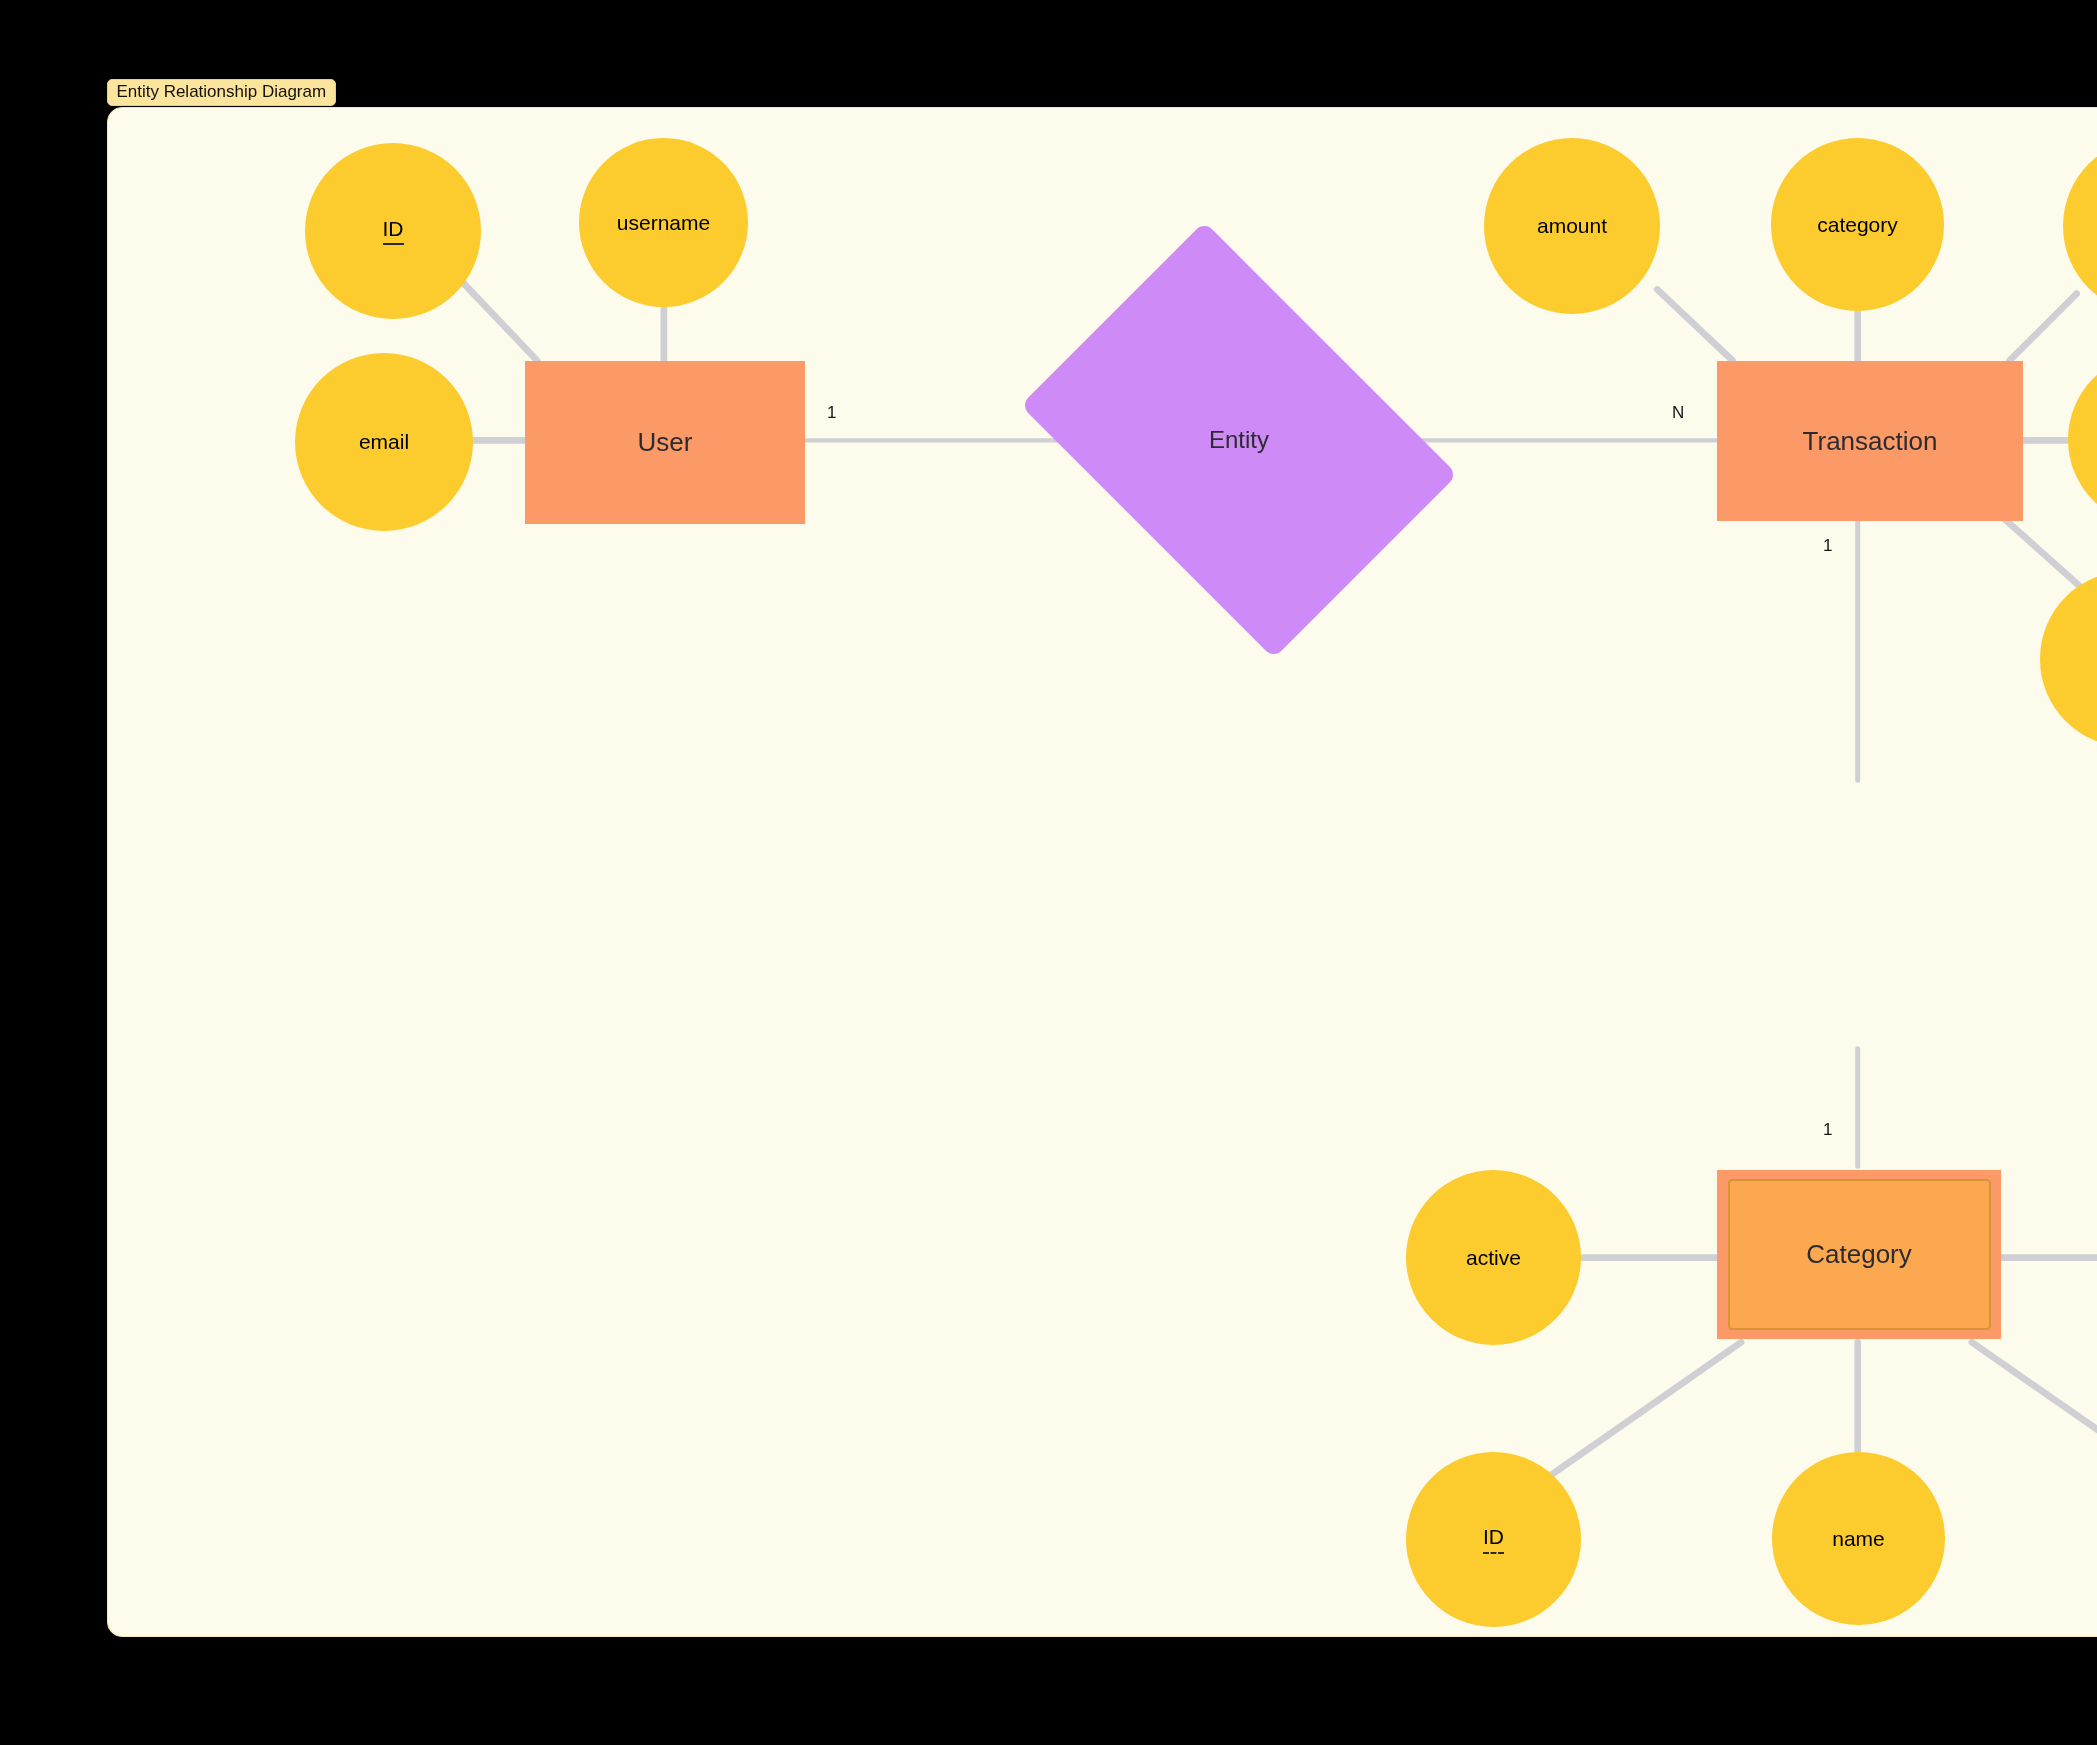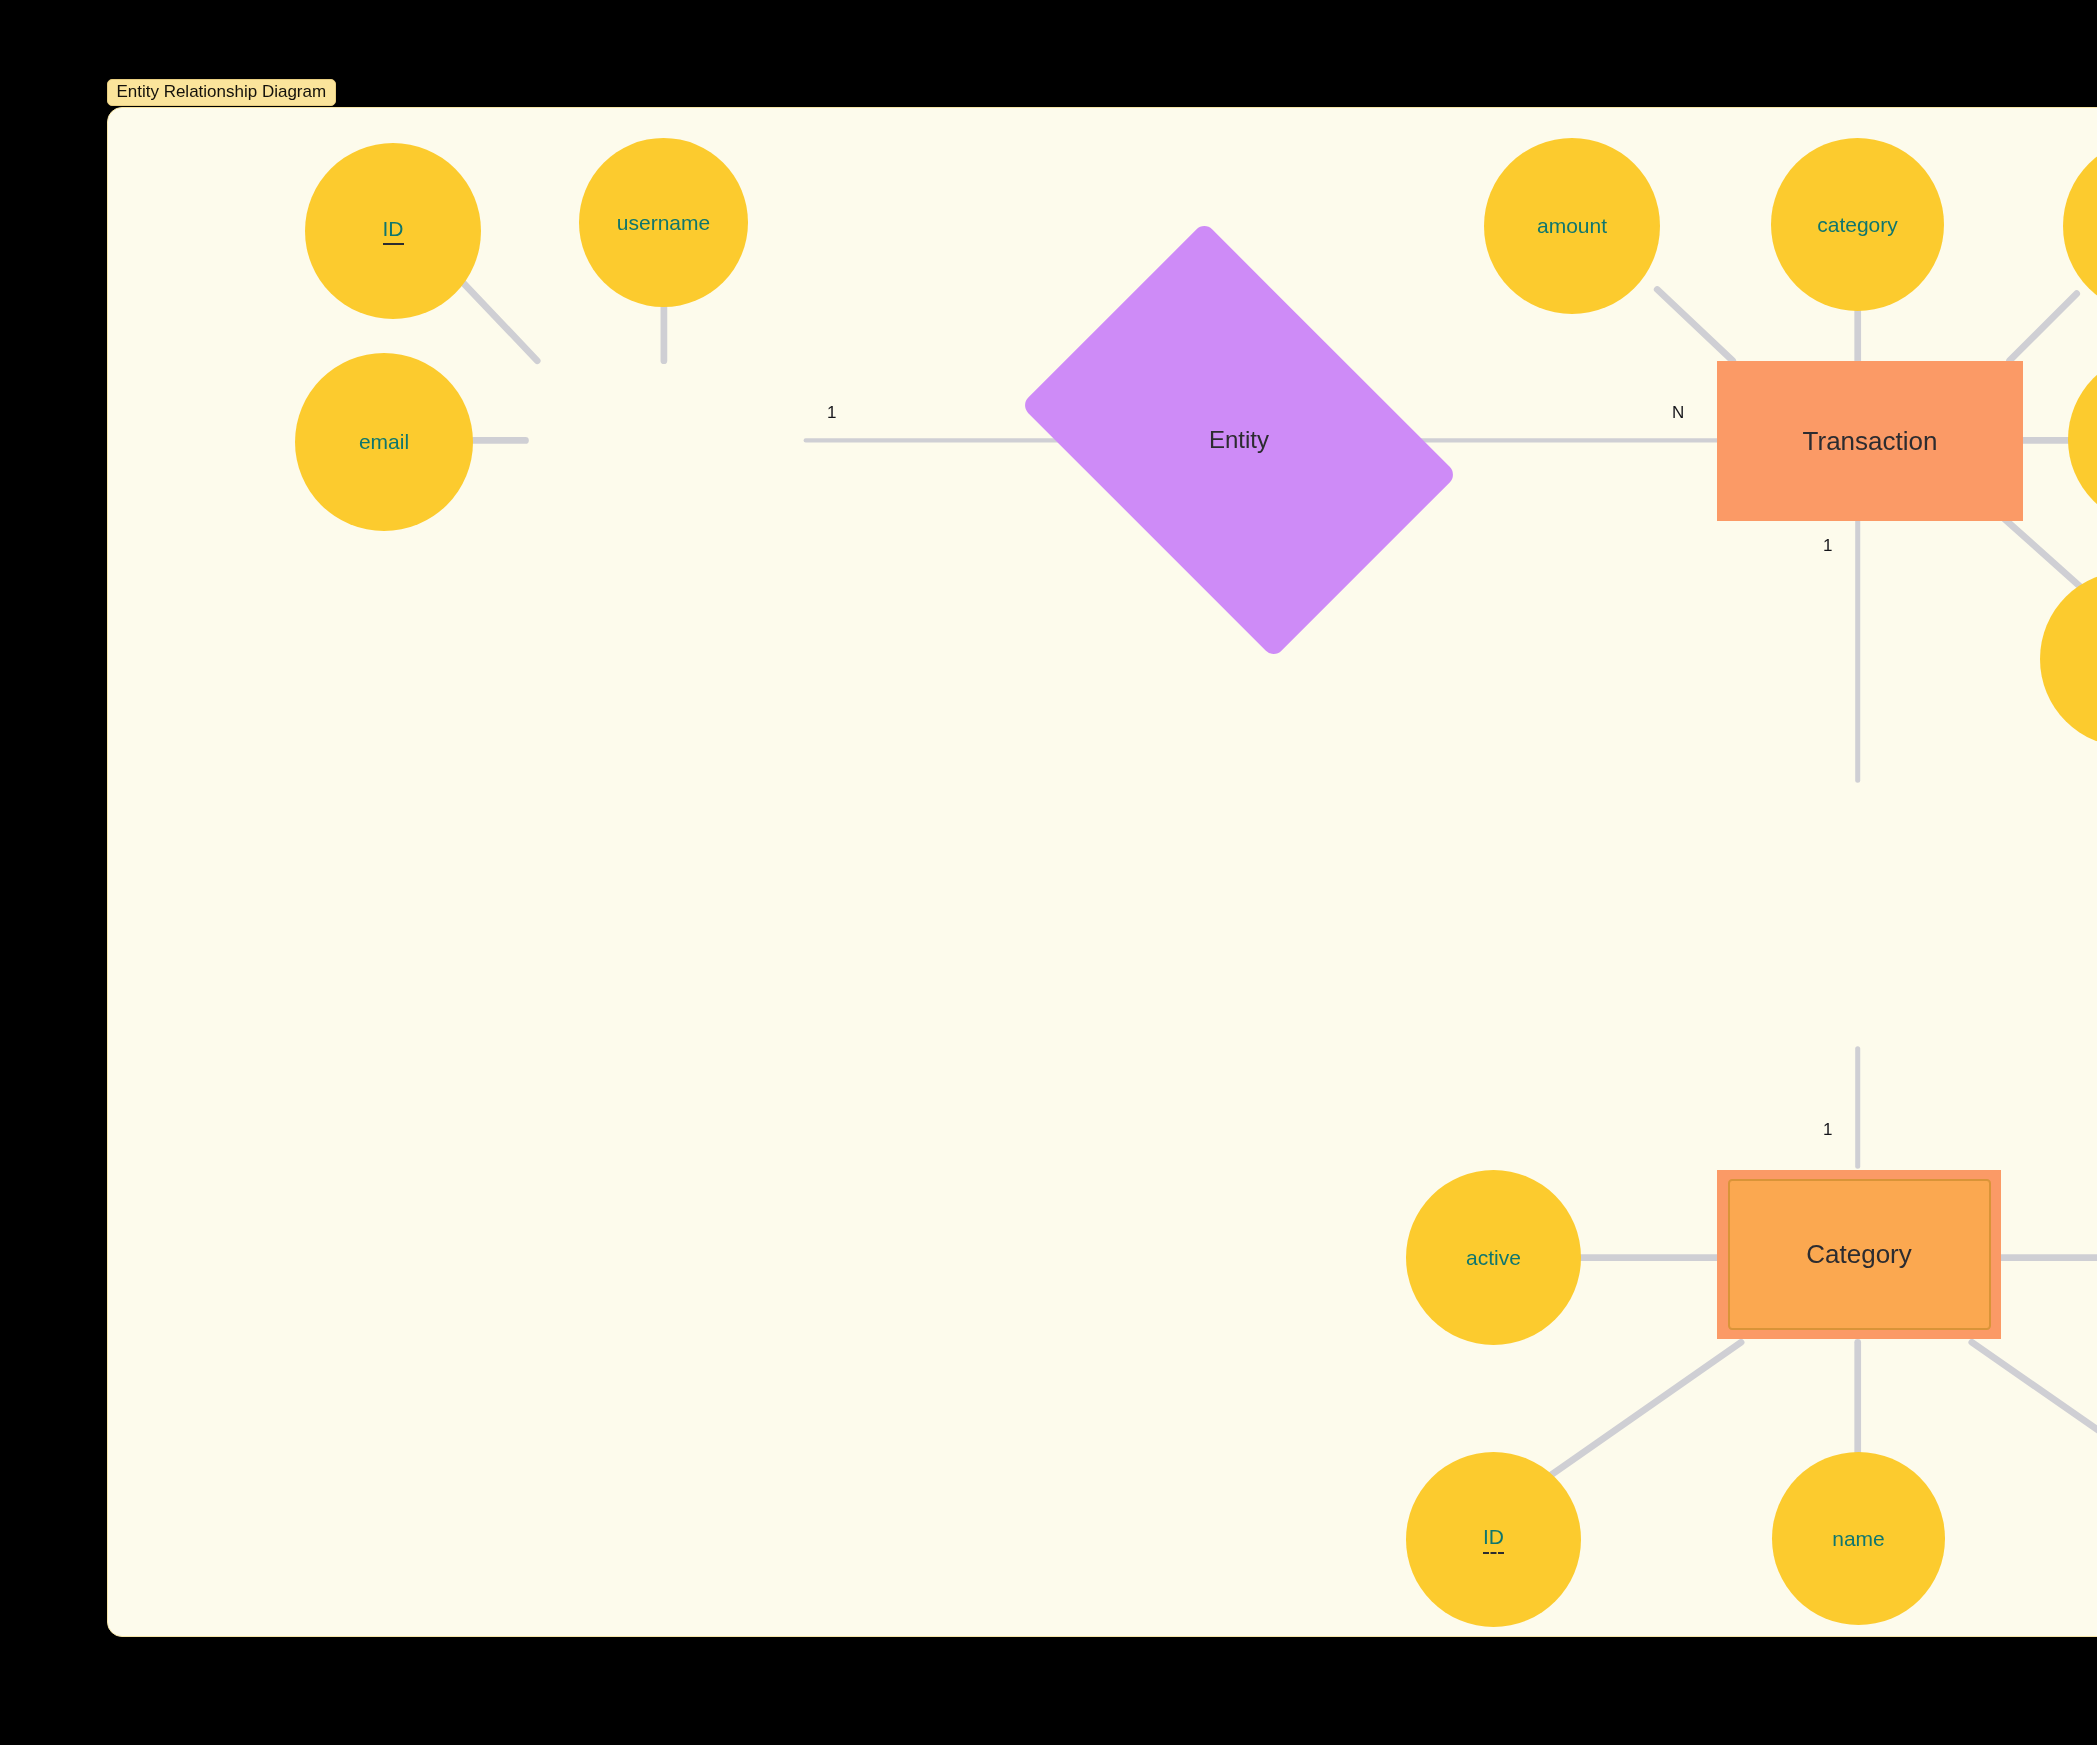--- a/index.html
+++ b/index.html
@@ -57,21 +57,21 @@
     border:2.5px solid #D99438;
     background:#FBA850;
     border-radius:4.2px;
     z-index:1;
   }
 
   
   .attr{
     background:#FCCB2E;
     border-radius:50%;
-    color:#0f766e;
+    color:#000000;
     font-size:21px;
   }
   .attr .atxt{position:relative;z-index:2;white-space:nowrap;}
   .attr .atxt.pk{border-bottom:2.1px solid #2C2C30;padding-bottom:2.1px;}
   .attr .atxt.partial{border-bottom:2.1px dashed #2C2C30;padding-bottom:2.1px;}
 
   
   .rel{background:transparent;}
   .rel .dia{
     position:absolute;inset:0;
@@ -141,20 +141,23 @@
   <div class="card" style="left:1672px;top:404px;">N</div>
   <div class="card" style="left:1823px;top:537px;">1</div>
   <div class="card" style="left:1823px;top:1121px;">1</div>
 
   <div class="node rel" style="left:1060px;top:310px;width:358px;height:260px;">
     <div class="dia"></div>
     <div class="rtxt">Entity</div>
   </div>
 
 
+  <div class="node entity" style="left:525px;top:361px;width:280px;height:163px;">
+    <div class="etxt">User</div>
+  </div>
 
   <div class="node entity" style="left:1717px;top:361px;width:306px;height:160px;">
     <div class="etxt">Transaction</div>
   </div>
 
   <div class="node entity weak" style="left:1717px;top:1170px;width:284px;height:169px;">
     <div class="inner"></div>
     <div class="etxt">Category</div>
   </div>
 

